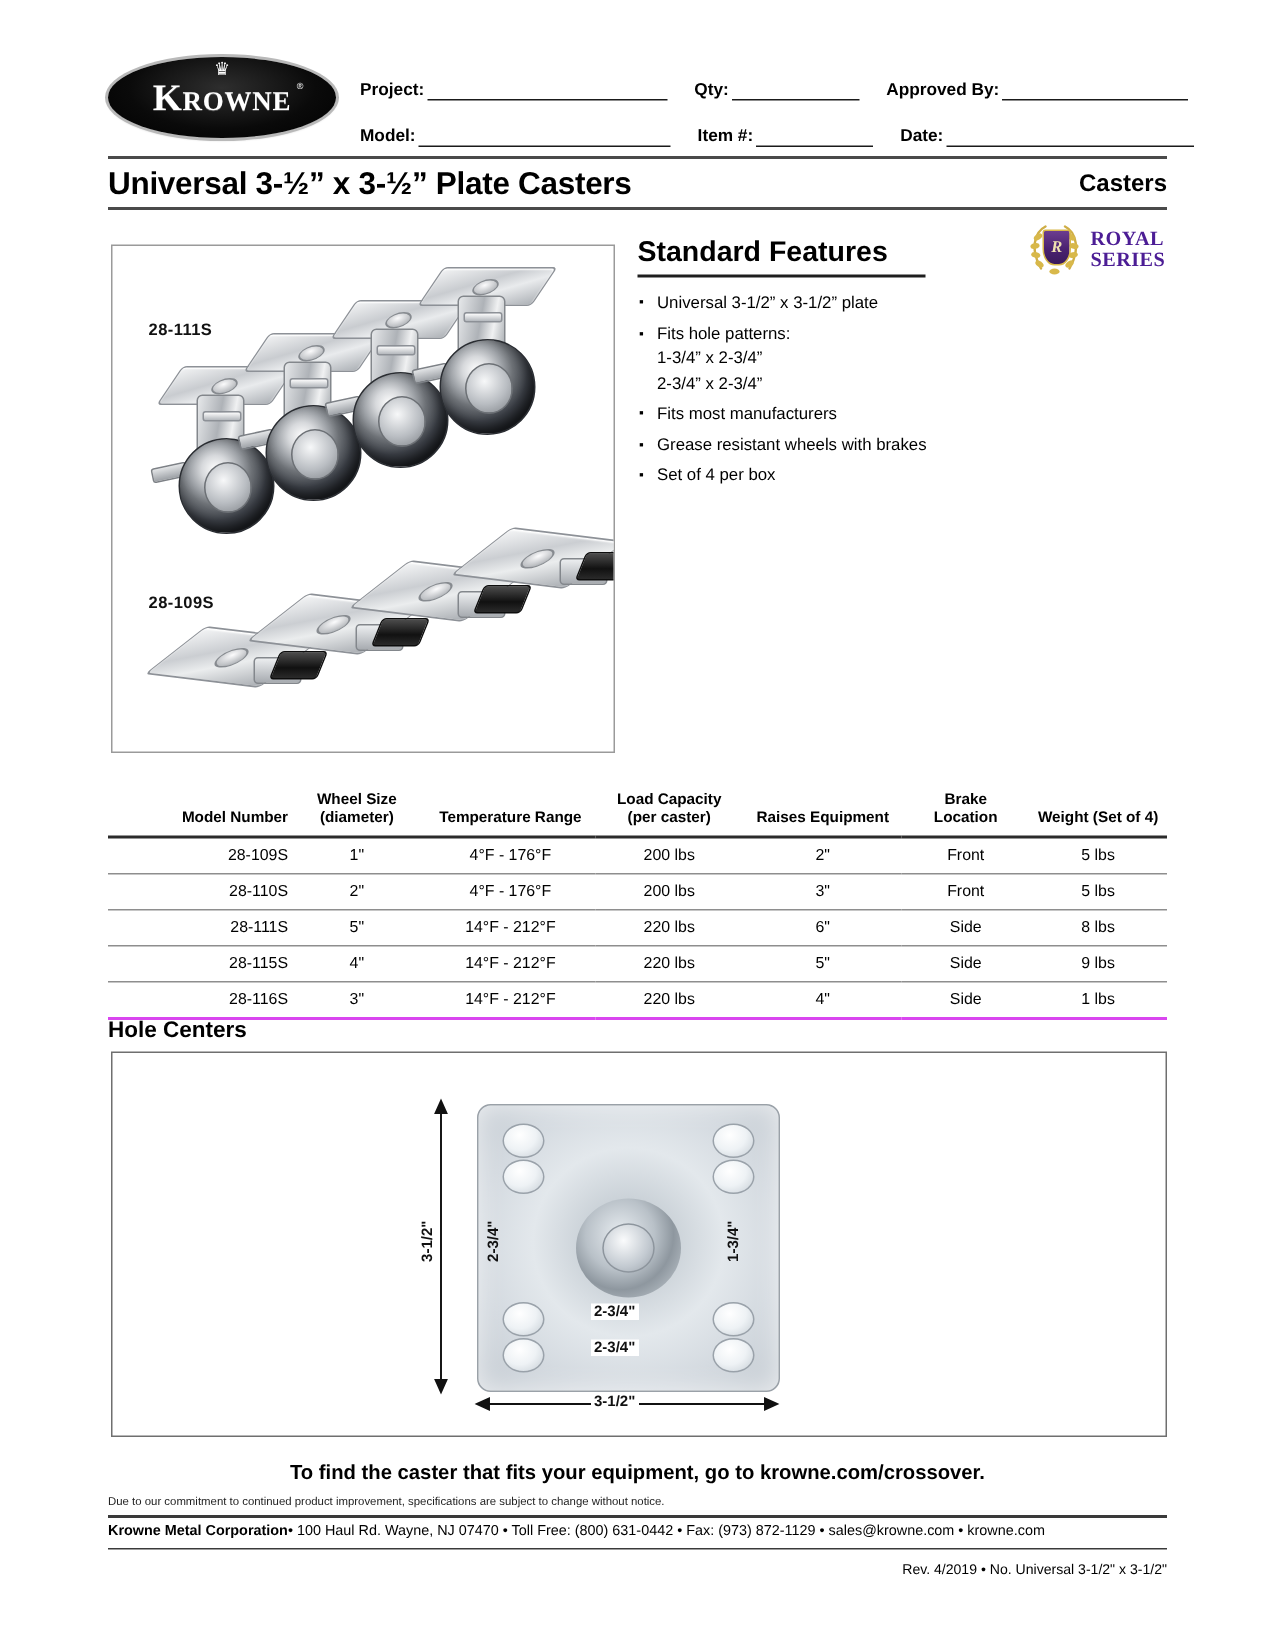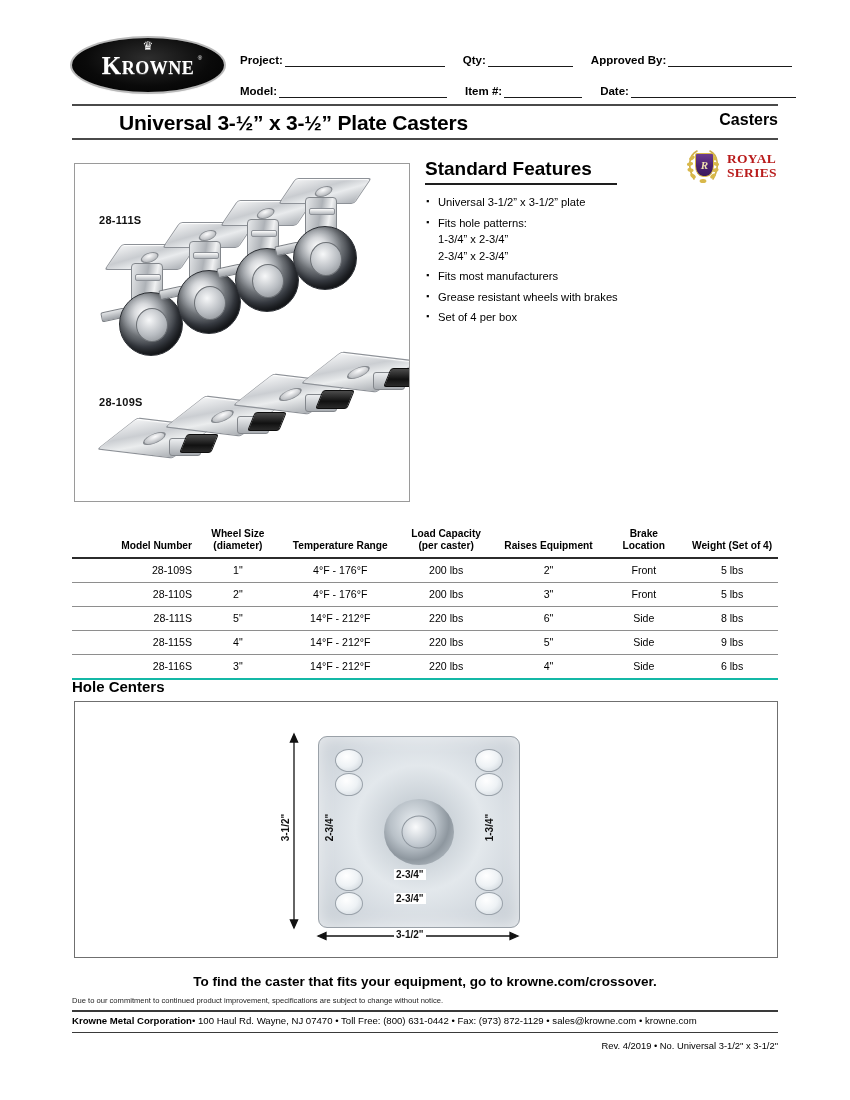--- a/index.html
+++ b/index.html
@@ -102,24 +102,23 @@
     position: absolute;
     left: 72px; top: 104px;
     width: 706px;
   }
   .titlebar .tline-top {
     border-top: 2.2px solid #4a4a4a;
     width: 100%;
   }
   .titlebar .trow {
     display: flex;
-    align-items: flex-start;
+    align-items: center;
     justify-content: space-between;
     padding: 5px 0 3px 0;
-    margin-left: 47px;
   }
   .page-title {
     font-size: 21px;
     font-weight: bold;
     letter-spacing: -0.2px;
   }
   .page-cat {
     font-size: 16px;
     font-weight: bold;
   }
@@ -330,21 +329,21 @@
     color: #f0e2b0;
     font-family: "Liberation Serif", serif;
     font-style: italic;
     font-weight: bold;
     font-size: 11px;
     line-height: 1;
   }
   .royal-text {
     font-family: "Liberation Serif", serif;
     font-weight: bold;
-    color: #b91c1c;
+    color: #4c1d95;
     font-size: 13.5px;
     line-height: 14px;
     letter-spacing: .3px;
   }
 
   
   .spectable {
     position: absolute;
     left: 72px; top: 528px;
     width: 706px;
@@ -358,21 +357,21 @@
     vertical-align: bottom;
     border-bottom: 2px solid #2b2b2b;
     line-height: 12px;
   }
   .spectable td {
     padding: 5px 0 5px 0;
     border-bottom: 1px solid #8e8e8e;
     line-height: 13px;
     text-align: center;
   }
-  .spectable tr.last td { border-bottom: 2px solid #14b8a6; }
+  .spectable tr.last td { border-bottom: 2px solid #d946ef; }
   .spectable th.l, .spectable td.l { text-align: right; }
 
   
   .hc-title {
     position: absolute;
     left: 72px; top: 678px;
     font-size: 15px;
     font-weight: bold;
   }
   .hcbox {
@@ -694,21 +693,21 @@
         <td>Side</td>
         <td>9 lbs</td>
       </tr>
       <tr class="last">
         <td class="l">28-116S</td>
         <td>3"</td>
         <td>14°F - 212°F</td>
         <td>220 lbs</td>
         <td>4"</td>
         <td>Side</td>
-        <td>6 lbs</td>
+        <td>1 lbs</td>
       </tr>
     </tbody>
   </table>
 
   <div class="hc-title">Hole Centers</div>
   <div class="hcbox">
     <div class="plate-wrap">
 
       <svg viewBox="0 0 300 230" width="300" height="230" style="position:absolute;left:0;top:0;">
         <g stroke="#111" stroke-width="1.3" fill="#111">

